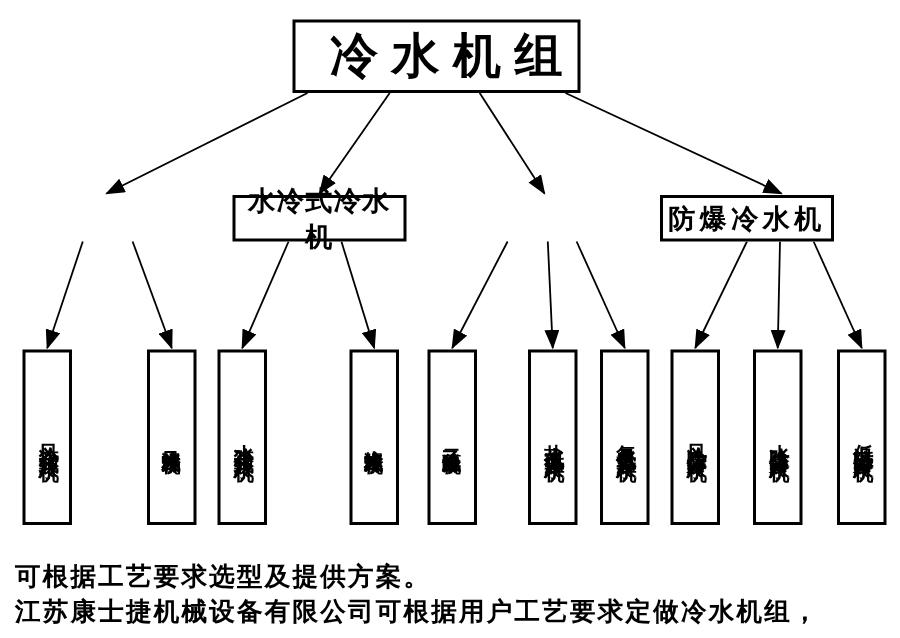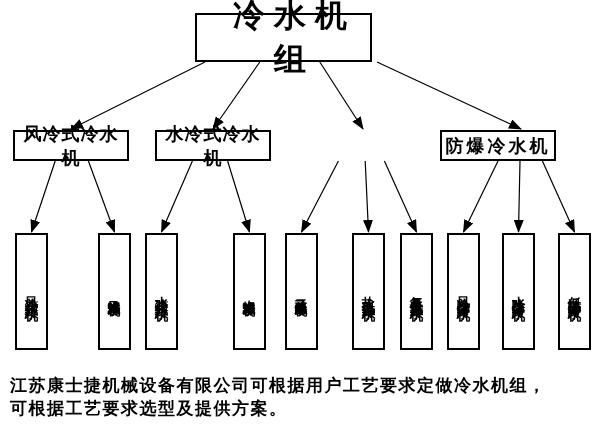--- a/index.html
+++ b/index.html
@@ -8,21 +8,21 @@
     position:relative; width:600px; height:425px; background:var(--background);
     font-family:"DejaVu Serif","Liberation Serif",serif; color:var(--text);
     overflow:hidden;
   }
   #edges-svg { position:absolute; left:0; top:0; width:600px; height:425px; pointer-events:none; }
   .node {
     position:absolute; box-sizing:border-box; background:var(--background);
     border:2px solid var(--border); display:flex; align-items:center; justify-content:center;
     text-align:center; font-weight:bold; color:var(--text);
   }
-  .root-box { left:195px; top:13px; width:177px; height:49px; font-size:32px; letter-spacing:9px; padding-left:22px; }
+  .root-box { left:195px; top:13px; width:192px; height:49px; font-size:32px; letter-spacing:9px; padding-left:22px; }
   .l2 { top:130px; width:116px; height:31px; font-size:18px; letter-spacing:1px; }
   #n-air     { left:13px;  }
   #n-water   { left:155px; }
   #n-lowtemp { left:305px; letter-spacing:3px; }
   #n-exproof { left:440px; letter-spacing:3px; }
   .l3 {
     top:233px; width:33px; height:117px;
     writing-mode:vertical-rl; text-orientation:upright;
     font-size:13.5px; letter-spacing:2px; line-height:29px;
   }
@@ -65,33 +65,32 @@
       <line x1="338.4" y1="161" x2="301.5" y2="232" class="edge" marker-end="url(#arrowhead)"></line>
       <line x1="365.2" y1="161" x2="368.5" y2="232" class="edge" marker-end="url(#arrowhead)"></line>
       <line x1="384.4" y1="161" x2="416.5" y2="232" class="edge" marker-end="url(#arrowhead)"></line>
       <line x1="498" y1="161" x2="463.5" y2="232" class="edge" marker-end="url(#arrowhead)"></line>
       <line x1="520" y1="161" x2="518.5" y2="232" class="edge" marker-end="url(#arrowhead)"></line>
       <line x1="542.4" y1="161" x2="574.5" y2="232" class="edge" marker-end="url(#arrowhead)"></line>
     </svg>
 
   <div class="node root-box" id="n-root">冷水机组</div>
 
-  <div class="node l2" id="n-air">风冷式冷水机</div>
   <div class="node l2" id="n-water">水冷式冷水机</div>
   <div class="node l2" id="n-exproof">防爆冷水机</div>
 
   <div class="node l3" id="n-air-box">风冷箱式冷水机</div>
   <div class="node l3 chars8" id="n-air-screw">风冷螺杆式冷水机</div>
   <div class="node l3" id="n-water-box">水冷箱式冷水机</div>
   <div class="node l3 chars8" id="n-water-screw">水冷螺杆式冷水机</div>
   <div class="node l3 chars8" id="n-glycol">乙二醇低温冷水机</div>
   <div class="node l3" id="n-brine">盐水低温冷水机</div>
   <div class="node l3" id="n-cascade">复叠低温冷水机</div>
   <div class="node l3" id="n-air-ex">风冷防爆冷水机</div>
   <div class="node l3" id="n-water-ex">水冷防爆冷水机</div>
   <div class="node l3" id="n-lowtemp-ex">低温防爆冷水机</div>
 
   <div class="footer">
+    <div>可根据工艺要求选型及提供方案。</div>
     <div>江苏康士捷机械设备有限公司可根据用户工艺要求定做冷水机组，</div>
-    <div>可根据工艺要求选型及提供方案。</div>
   </div>
 
 </div>
 
 </body></html>

